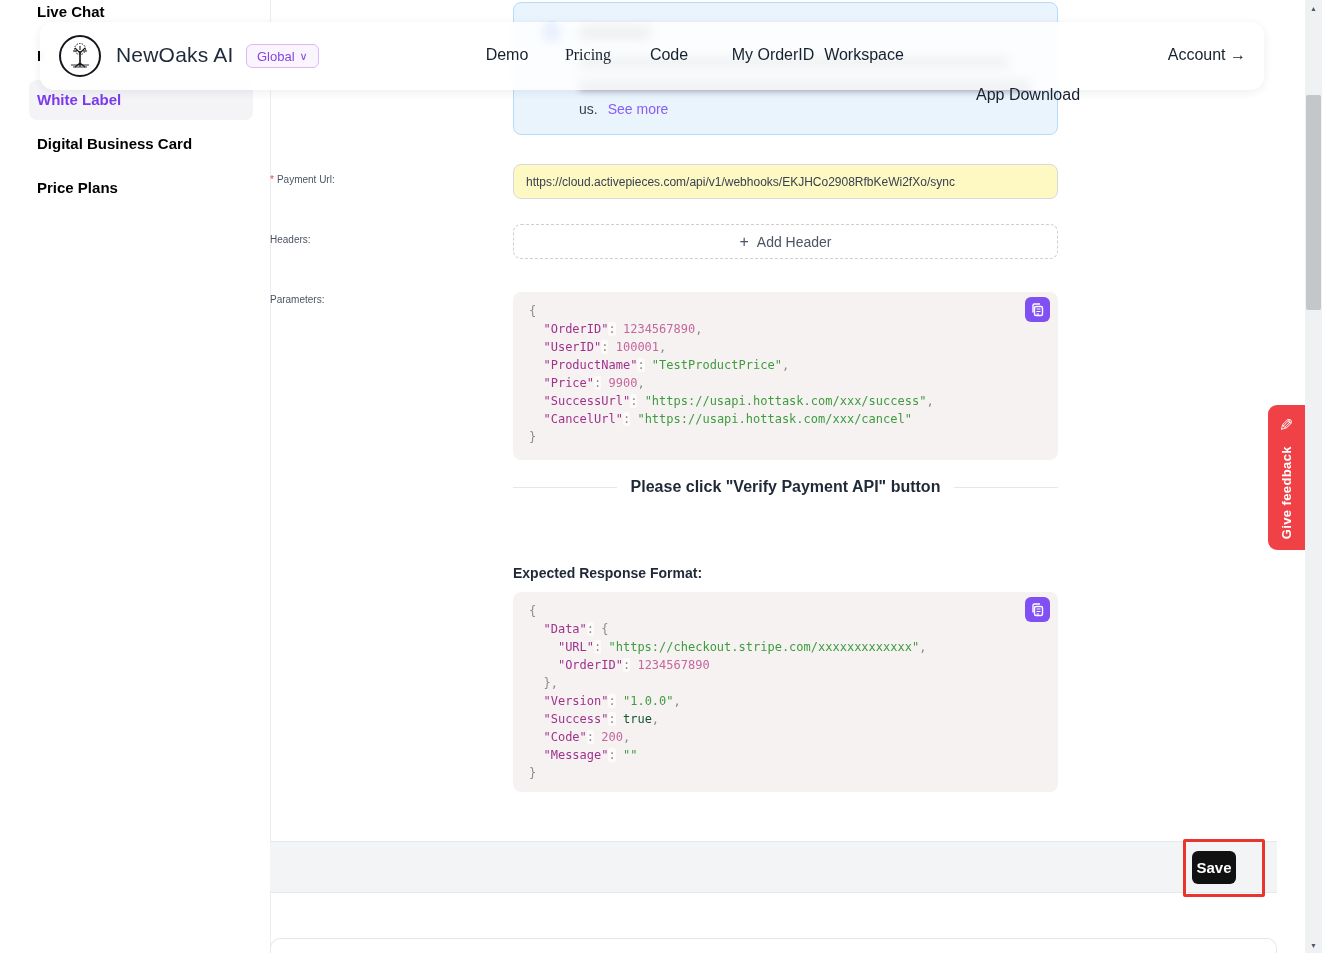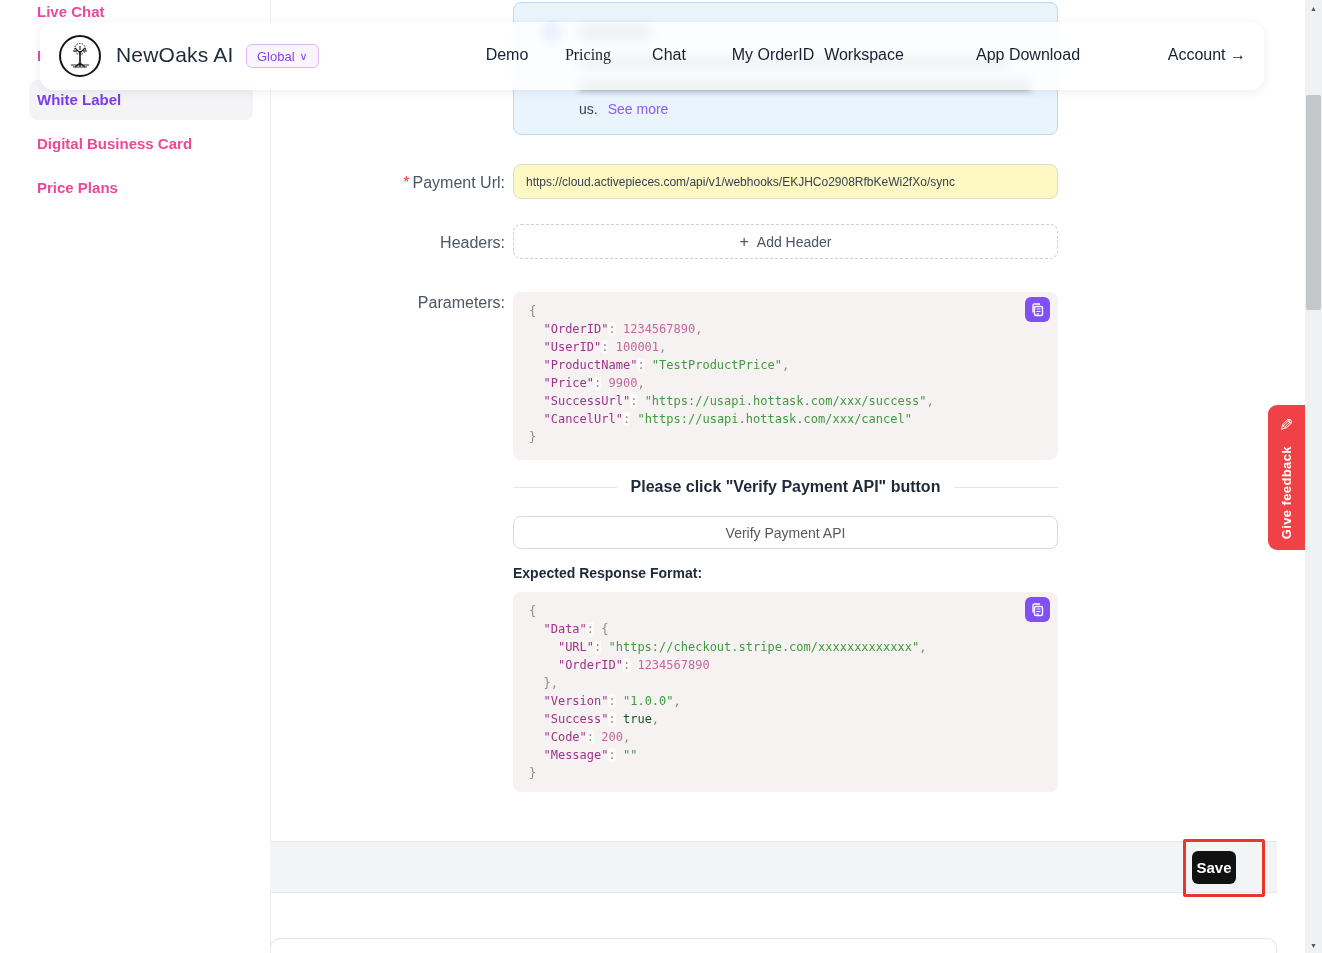--- a/index.html
+++ b/index.html
@@ -6,21 +6,21 @@
   html,body { background:#fff; }
   body { font-family:"Liberation Sans", sans-serif; }
   #screen {
     position:relative; width:1322px; height:953px;
     background:#ffffff; overflow:hidden;
   }
 
   
   .sidebar-item {
     position:absolute; left:37px; font-size:15px; font-weight:700;
-    color:#ec4899; white-space:nowrap; cursor:pointer;
+    color:#000000; white-space:nowrap; cursor:pointer;
   }
   .sidebar-item.active { color:#7c3aed; }
   .sidebar-active-bg {
     position:absolute; left:29px; top:80px; width:224px; height:40px;
     background:#f4f4f6; border-radius:8px;
   }
   .content-divider {
     position:absolute; left:270px; top:0; width:1px; height:953px; background:#ebedf0;
   }
 
@@ -56,22 +56,22 @@
     font-size:13px; color:#8446e0; display:flex; align-items:center; gap:5px; cursor:pointer;
   }
   .nav-link {
     position:absolute; top:24px; transform:translateX(-50%); font-size:16px; color:#16202e;
     white-space:nowrap; cursor:pointer;
   }
   .nav-account { position:absolute; top:24px; right:18px; font-size:16px; color:#16202e; cursor:pointer; white-space:nowrap; }
 
   
   .field-label {
-    position:absolute; left:270px; width:235px; text-align:right;
-    font-size:16px; color:#4b5563; white-space:nowrap;
+    position:absolute; left:270px; width:235px; 
+    font-size:10px; color:#4b5563; white-space:nowrap;
   }
   .req-mark { color:#ef4444; margin-right:3px; }
   .url-input {
     position:absolute; left:513px; top:164px; width:545px; height:35px;
     border:1px solid #d9d9d9; border-radius:8px; background:#fef9c3;
     font-size:12px; color:#374151; padding:0 12px; font-family:"Liberation Sans", sans-serif;
   }
   .add-header-btn {
     position:absolute; left:513px; top:224px; width:545px; height:35px;
     border:1px dashed #cfcfcf; border-radius:8px; background:#fff;
@@ -188,24 +188,24 @@
         <path d="M6 24 H24 M8 26 H22" stroke-width="0.9"></path>
       </svg>
     </div>
     <div class="brand">NewOaks AI</div>
     <div class="region-chip">
       <span>Global</span>
       <span style="font-size:11px;">∨</span>
     </div>
     <div class="nav-link" style="left:467px;">Demo</div>
     <div class="nav-link" style="left:548px;font-family:Liberation Serif, serif;">Pricing</div>
-    <div class="nav-link" style="left:629px;">Chat</div>
+    <div class="nav-link" style="left:629px;">Code</div>
     <div class="nav-link" style="left:733px;">My OrderID</div>
     <div class="nav-link" style="left:824px;">Workspace</div>
-    <div class="nav-link" style="left:988px;">App Download</div>
+    <div class="nav-link" style="left:988px;margin-top:40px;">App Download</div>
     <div class="nav-account">Account →</div>
   </div>
 
   <div class="field-label" style="top:174px;">
     <span class="req-mark">*</span><span>Payment Url:</span>
   </div>
   <input class="url-input" type="text" value="https://cloud.activepieces.com/api/v1/webhooks/EKJHCo2908RfbKeWi2fXo/sync" style="">
 
   <div class="field-label" style="top:234px;">Headers:</div>
   <div class="add-header-btn">
@@ -233,21 +233,20 @@
       </svg>
     </div>
   </div>
 
   <div class="hint-divider">
     <div class="line"></div>
     <div class="text">Please click "Verify Payment API" button</div>
     <div class="line"></div>
   </div>
 
-  <div class="verify-btn">Verify Payment API</div>
 
   <div class="response-label">Expected Response Format:</div>
   <div class="code-block" style="top:592px; height:200px;">
     <div>
         <div class="code-line"><span class="tok-p">{</span></div>
         <div class="code-line"><span class="tok-p">  </span><span class="tok-k">"Data"</span><span class="tok-c">:</span><span class="tok-p"> {</span></div>
         <div class="code-line"><span class="tok-p">    </span><span class="tok-k">"URL"</span><span class="tok-c">:</span><span class="tok-p"> </span><span class="tok-s">"https://checkout.stripe.com/xxxxxxxxxxxxx"</span><span class="tok-p">,</span></div>
         <div class="code-line"><span class="tok-p">    </span><span class="tok-k">"OrderID"</span><span class="tok-c">:</span><span class="tok-p"> </span><span class="tok-n">1234567890</span></div>
         <div class="code-line"><span class="tok-p">  },</span></div>
         <div class="code-line"><span class="tok-p">  </span><span class="tok-k">"Version"</span><span class="tok-c">:</span><span class="tok-p"> </span><span class="tok-s">"1.0.0"</span><span class="tok-p">,</span></div>

